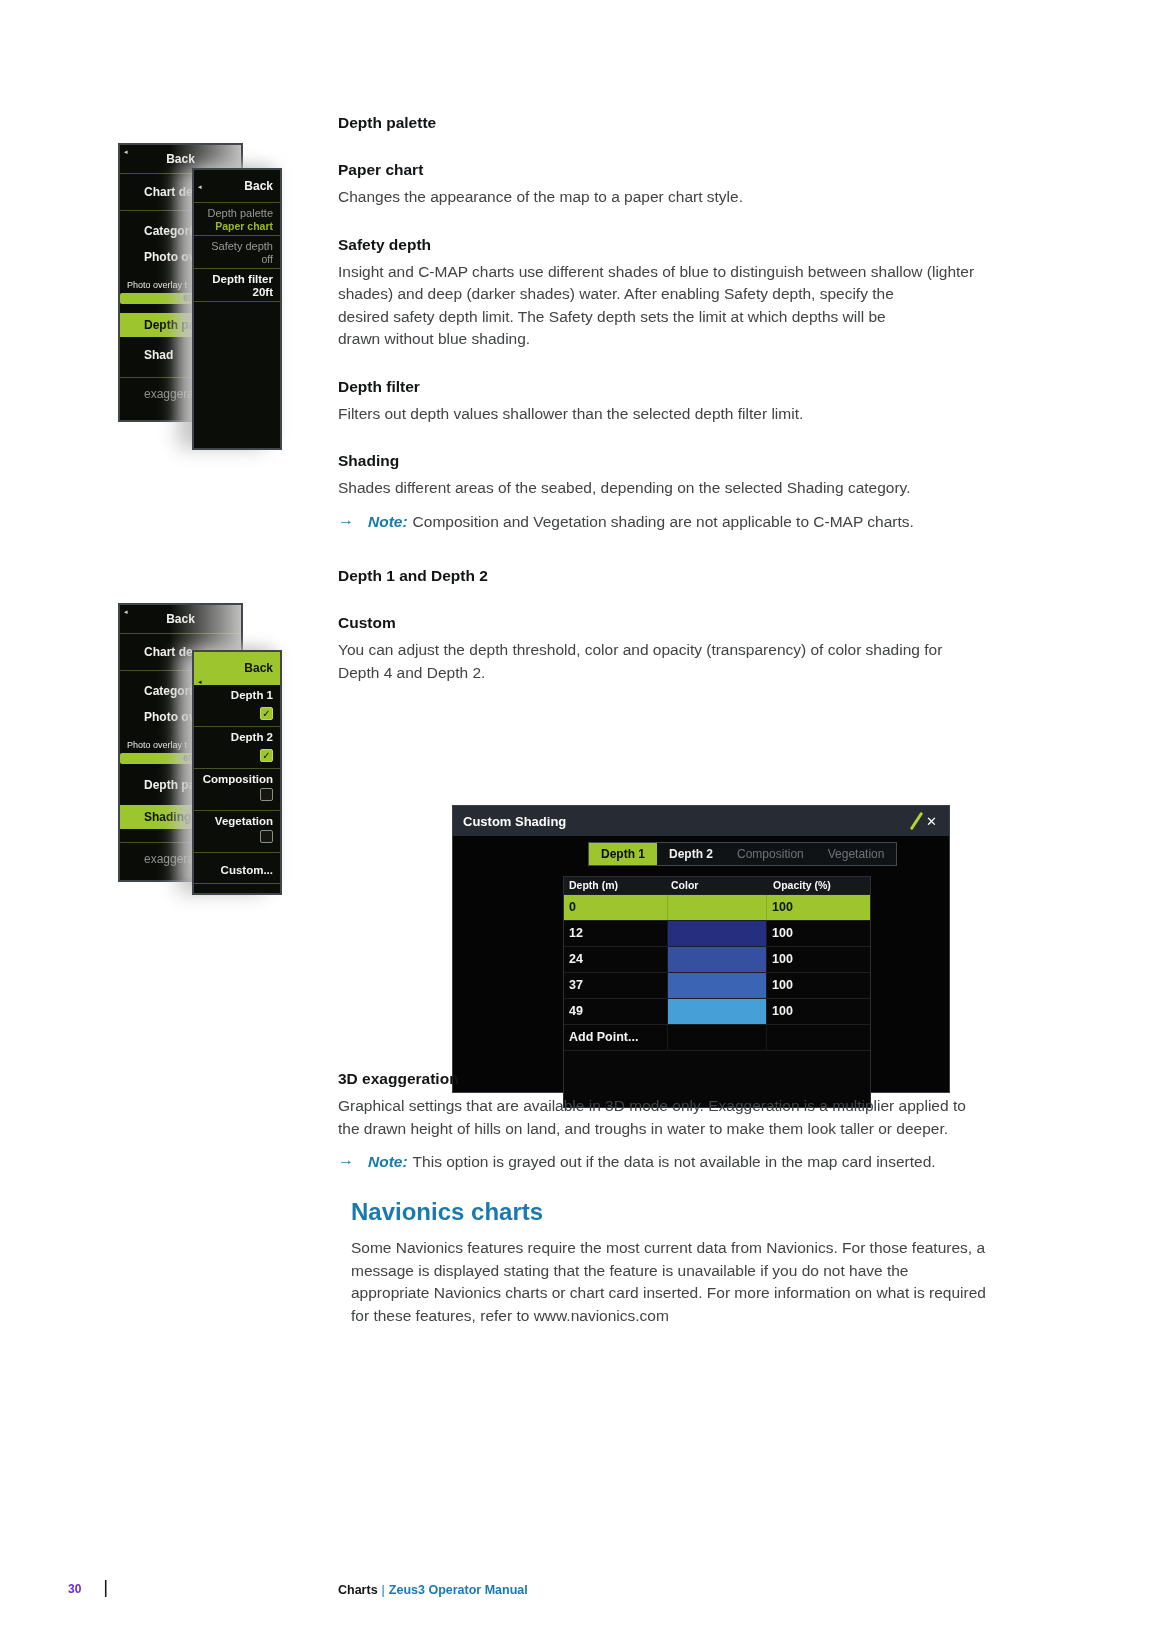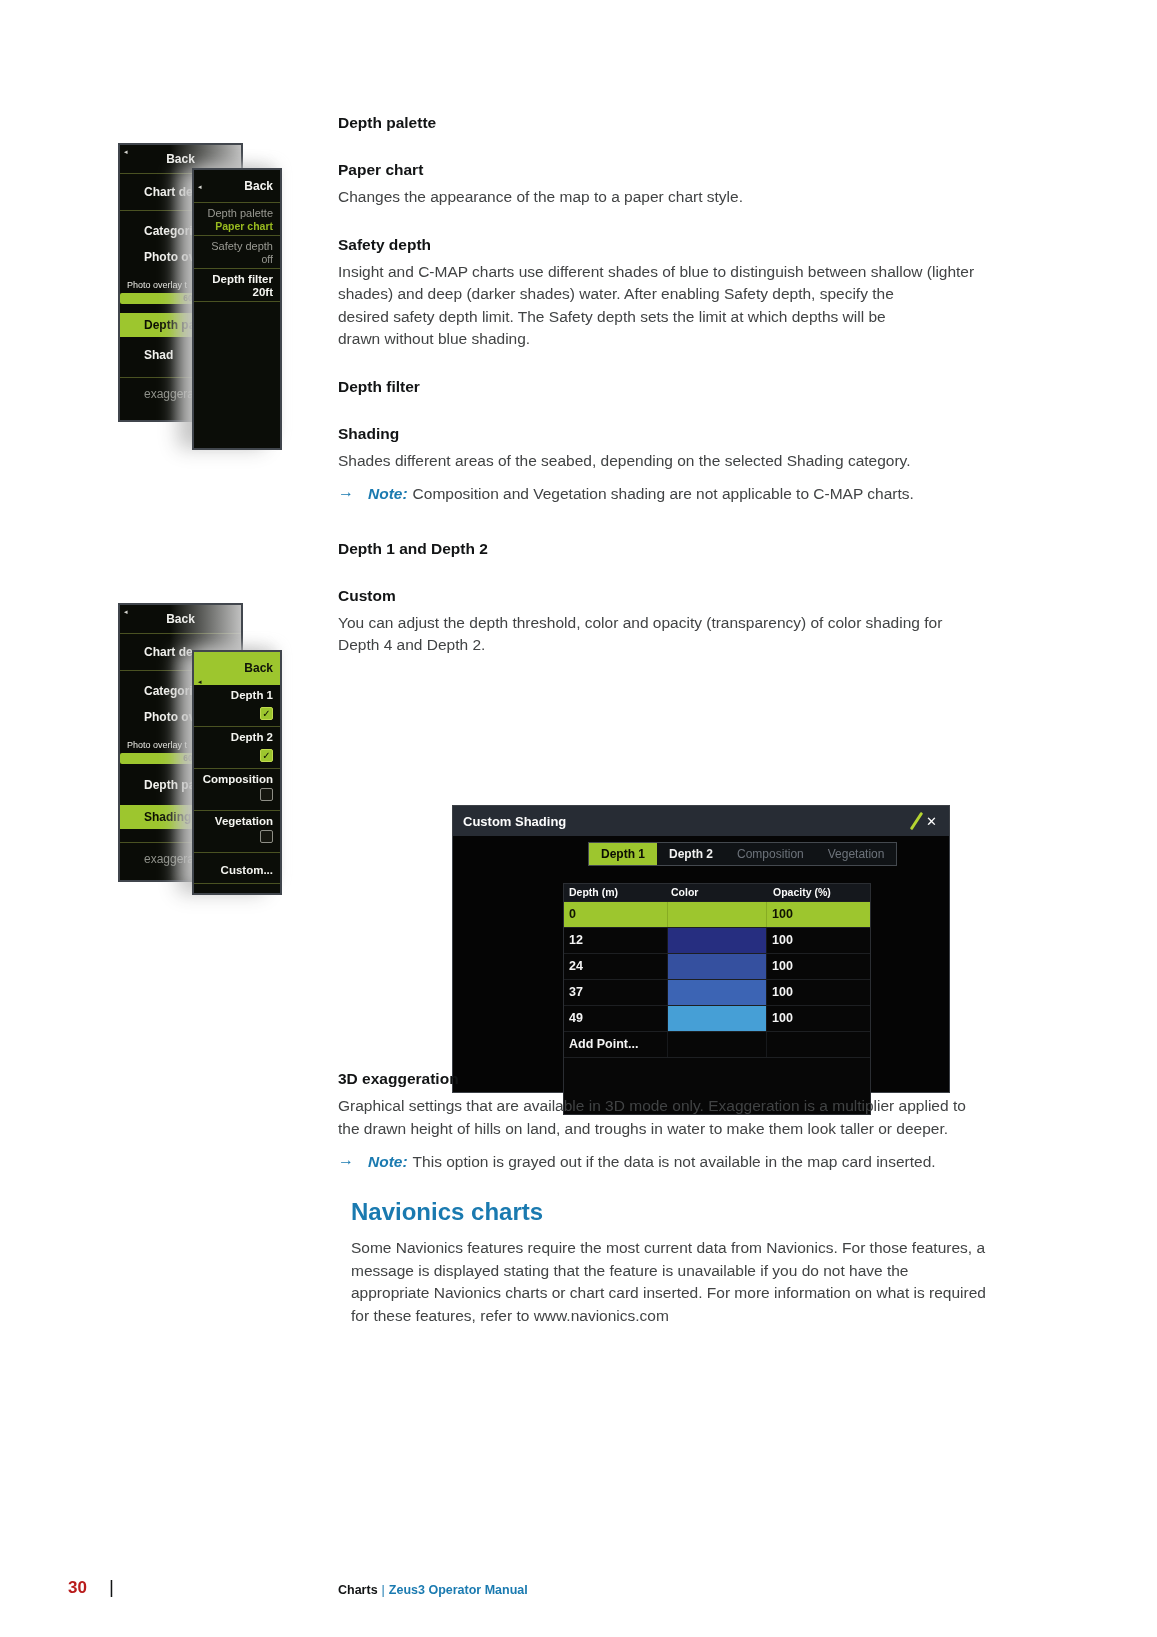--- a/index.html
+++ b/index.html
@@ -54,34 +54,34 @@
         box-sizing:border-box;border:1px solid #3c4046;margin-top:30px;}
   .dlg-titlebar{height:30px;background:#272c34;display:flex;align-items:center;padding:0 12px 0 10px;}
   .dlg-title{color:#fdfdfd;font-size:13px;font-weight:bold;}
   .dlg-close{margin-left:auto;display:flex;align-items:center;gap:8px;cursor:default;}
   .dlg-slash{width:3px;height:20px;background:#b5d431;transform:rotate(33deg);border-radius:1px;}
   .dlg-x{color:#ffffff;font-weight:bold;font-size:13px;}
   .dlg-tabs{position:absolute;left:135px;top:36px;display:flex;border:1px solid #44494f;background:#101316;}
   .tab{height:22px;line-height:22px;padding:0 12px;font-size:12px;font-weight:bold;color:#f2f2f2;}
   .tab.active{background:#9dc62e;color:#0b0d03;}
   .tab.disabled{color:#6d737b;font-weight:normal;}
-  .dlg-table{position:absolute;left:110px;top:77px;width:308px;border:1px solid #2b2e33;background:#070707;box-sizing:border-box;}
+  .dlg-table{position:absolute;left:110px;top:70px;width:308px;border:1px solid #2b2e33;background:#070707;box-sizing:border-box;}
   .tbl-header{display:flex;height:17px;background:#15181d;}
   .th{flex:1;color:#fafafa;font-size:10.5px;font-weight:bold;line-height:17px;padding-left:5px;box-sizing:border-box;}
   .trow{display:flex;height:25px;border-top:1px solid #1d1f22;}
   .td{flex:1;color:#f5f5f5;font-size:12.5px;font-weight:bold;line-height:25px;padding-left:5px;
         box-sizing:border-box;border-right:1px solid #17191c;}
   .td:last-child{border-right:none;}
   .td.color-cell{padding:0;}
   .trow.selected{background:#9dc62e;}
   .trow.selected .td{color:#101302;border-right-color:#87ac23;}
   .tbl-filler{height:56px;border-top:1px solid #1d1f22;}
   
   .footer-left{position:absolute;left:68px;top:1576px;display:flex;align-items:baseline;}
-  .footer-page{font-size:17px;font-weight:bold;color:#b91c1c;text-align:right;}
+  .footer-page{font-size:12px;font-weight:bold;color:#6d28d9;text-align:right;}
   .footer-bar{font-size:19px;color:#121415;margin-left:22px;font-weight:normal;}
   .footer-center{position:absolute;left:338px;top:1583px;font-size:12.5px;}
   .footer-section{font-weight:bold;color:#121415;}
   .footer-sep{color:#1a7ab0;margin:0 4px;}
   .footer-manual{font-weight:bold;color:#1a7ab0;}
 </style>
 </head>
 <body>
 
 <div class="page">
@@ -132,20 +132,21 @@
     </div>
     <div class="doc-section">
       <h3 class="doc-heading">Safety depth</h3>
       <p class="doc-body">Insight and C-MAP charts use different shades of blue to distinguish between shallow (lighter
 shades) and deep (darker shades) water. After enabling Safety depth, specify the
 desired safety depth limit. The Safety depth sets the limit at which depths will be
 drawn without blue shading.</p>
     </div>
     <div class="doc-section">
       <h3 class="doc-heading">Depth filter</h3>
+      <p class="doc-body">Filters out depth values shallower than the selected depth filter limit.</p>
     </div>
     <div class="doc-section" style="margin-bottom:0;">
       <h3 class="doc-heading">Shading</h3>
       <p class="doc-body">Shades different areas of the seabed, depending on the selected Shading category.</p>
     </div>
     <div class="note-row">
       <span class="note-arrow">→</span>
       <span class="note-body"><span class="note-label">Note:</span><span>Composition and Vegetation shading are not applicable to C-MAP charts.</span></span>
     </div>
     <div class="doc-section after-note">

